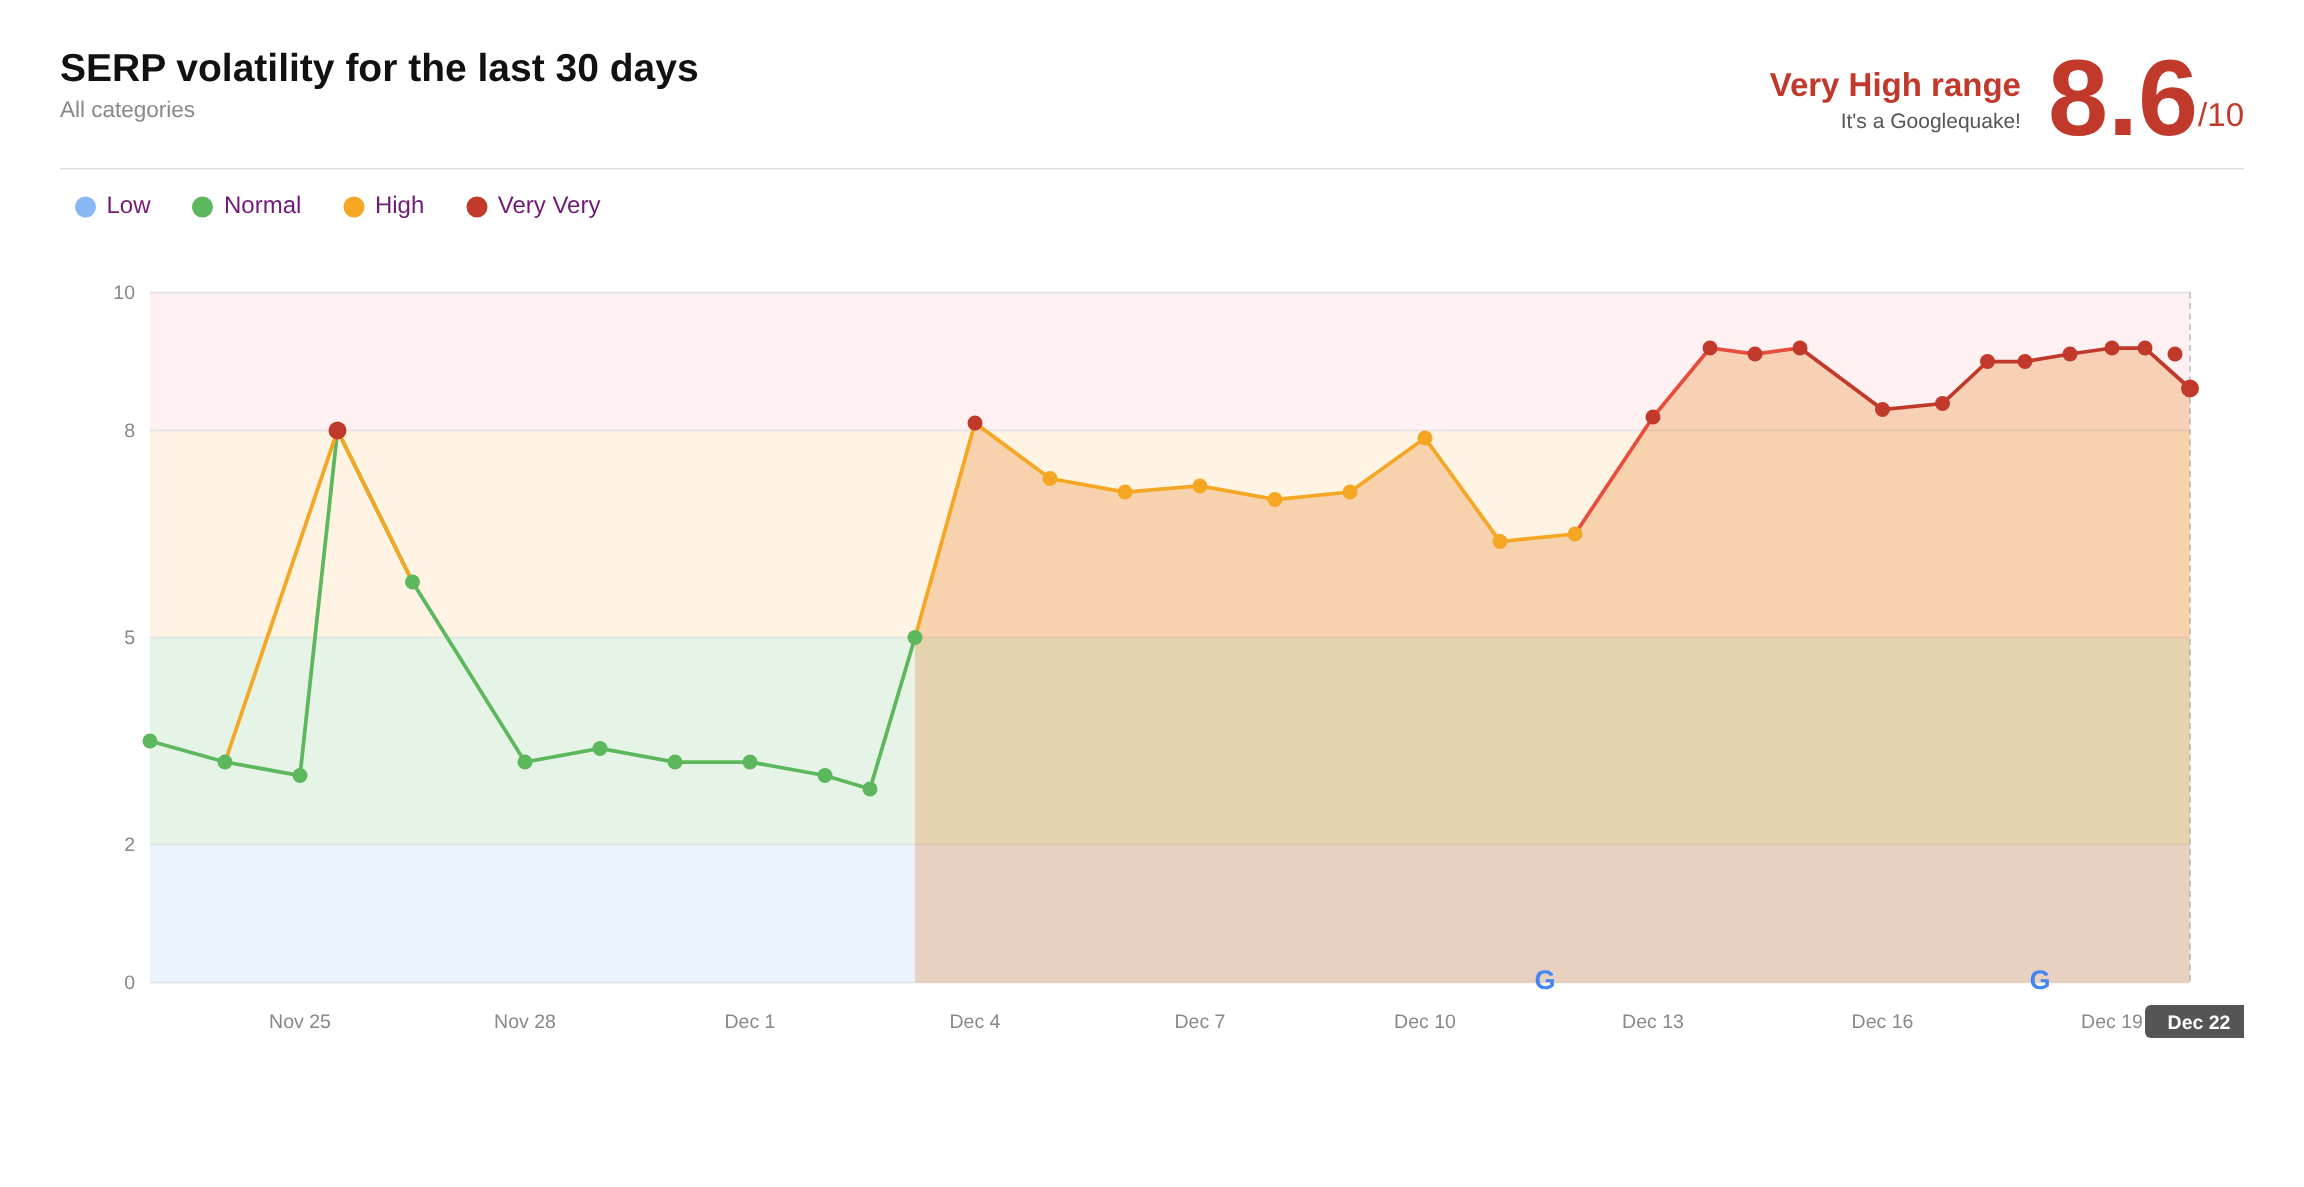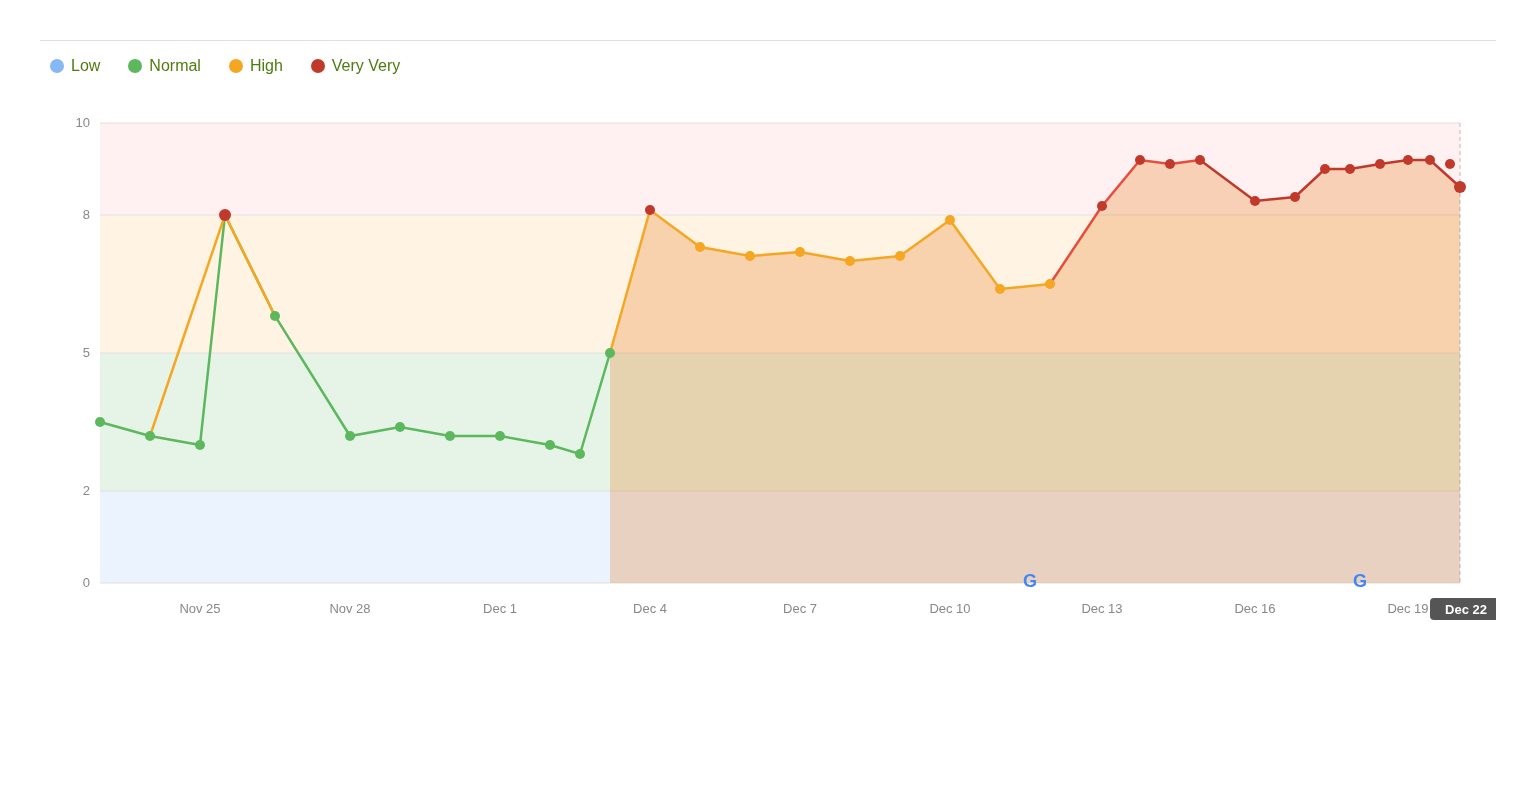--- a/index.html
+++ b/index.html
@@ -10,33 +10,48 @@
     .main-title { font-size: 26px; font-weight: 700; color: #111; }
     .subtitle { font-size: 15px; color: #888; margin-top: 4px; }
     .score-section { display: flex; align-items: center; gap: 18px; }
     .score-label { text-align: right; }
     .score-range { font-size: 22px; font-weight: 700; color: #c0392b; }
     .score-desc { font-size: 14px; color: #555; margin-top: 2px; }
     .score-number { font-size: 72px; font-weight: 700; color: #c0392b; line-height: 1; }
     .score-denom { font-size: 22px; color: #c0392b; font-weight: 400; vertical-align: super; }
     .divider { border: none; border-top: 1px solid #e0e0e0; margin: 10px 0 16px 0; }
     .legend { display: flex; gap: 28px; align-items: center; margin-bottom: 18px; margin-left: 10px; }
-    .legend-item { display: flex; align-items: center; gap: 7px; font-size: 16px; color: #4d7c0f; }
+    .legend-item { display: flex; align-items: center; gap: 7px; font-size: 16px; color: #701a75; }
     .legend-dot { width: 14px; height: 14px; border-radius: 50%; display: inline-block; }
     .chart-area { position: relative; width: 100%; height: 530px; }
     .chart-svg { width: 100%; height: 100%; }
     .x-label { font-size: 13px; fill: #888; }
     .y-label { font-size: 13px; fill: #888; }
     .grid-line { stroke: #e0e0e0; stroke-width: 1; }
     .dashed-right { stroke: #bbb; stroke-width: 1; stroke-dasharray: 4 3; }
   </style>
 </head>
 <body>
 
 <div class="container">
+  <div class="header">
+    <div class="title-section">
+      <div class="main-title">SERP volatility for the last 30 days</div>
+      <div class="subtitle">All categories</div>
+    </div>
+    <div class="score-section">
+      <div class="score-label">
+        <div class="score-range">Very High range</div>
+        <div class="score-desc">It's a Googlequake!</div>
+      </div>
+      <div>
+        <span class="score-number">8.6</span><span class="score-denom">/10</span>
+      </div>
+    </div>
+  </div>
   <hr class="divider">
   <div class="legend">
     <div class="legend-item">
       <span class="legend-dot" style="background:#85b8f5;"></span>
       <span>Low</span>
     </div>
     <div class="legend-item">
       <span class="legend-dot" style="background:#5db85d;"></span>
       <span>Normal</span>
     </div>

